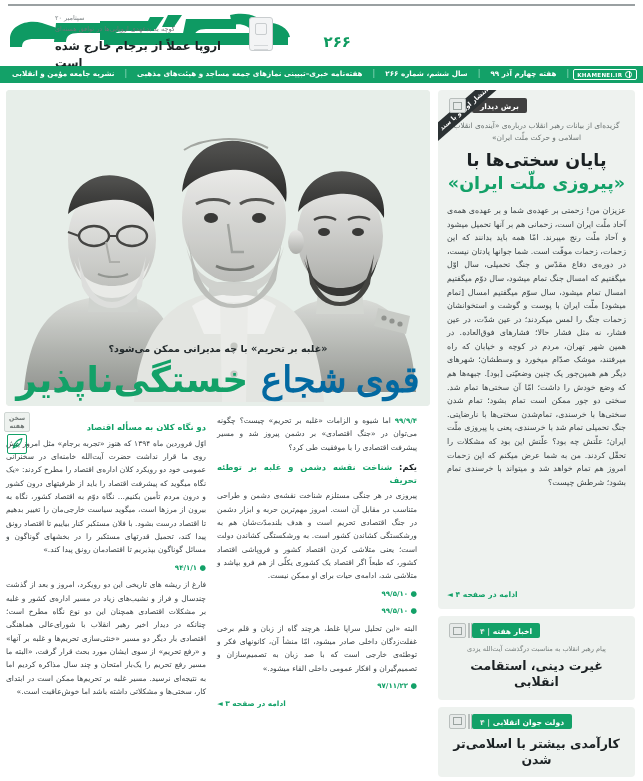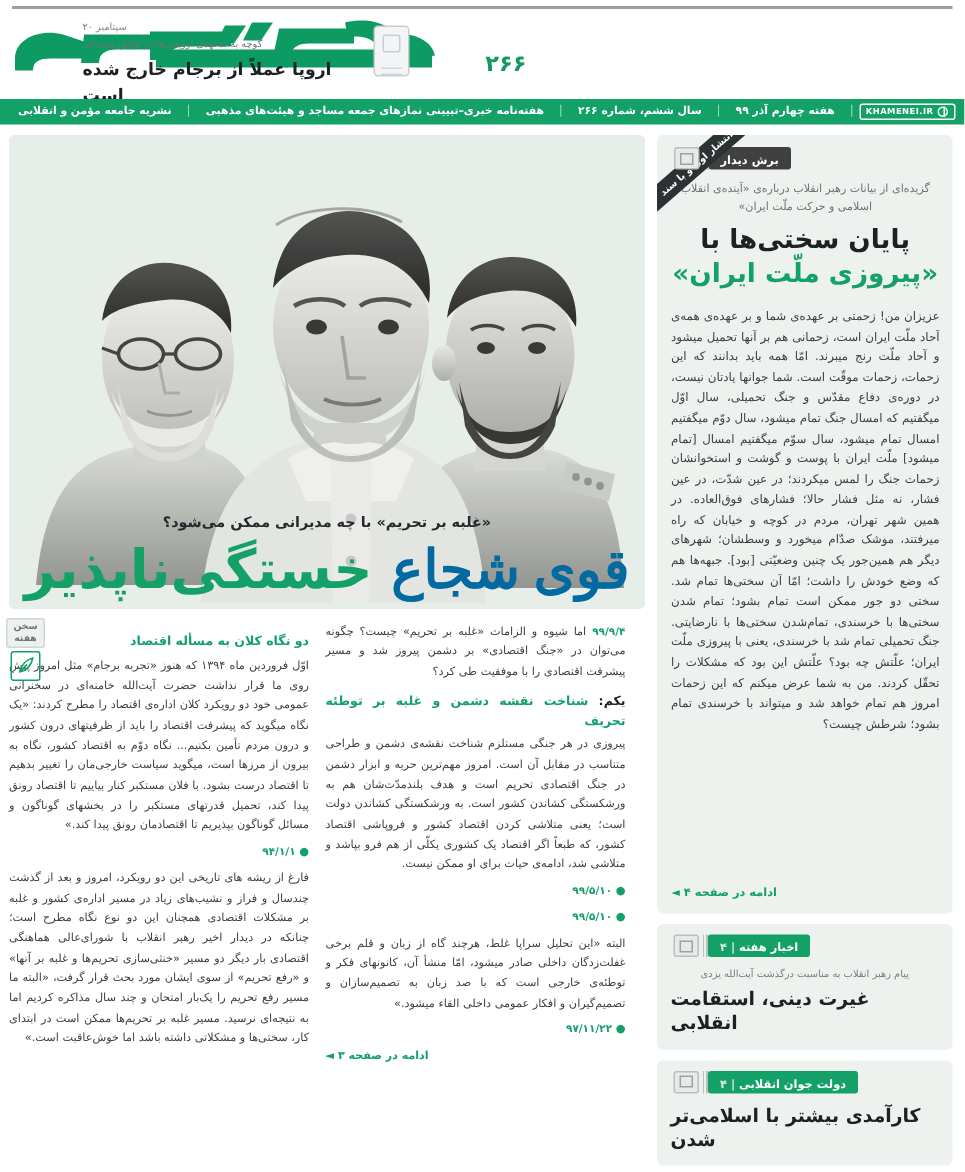--- a/index.html
+++ b/index.html
@@ -152,21 +152,21 @@
     background:#2c3234; color:#fff; font-size:6.4px; font-weight:bold;
     text-align:center; padding:3px 0; transform:rotate(-41deg);
     letter-spacing:.3px;
   }
 
   .mini-card {
     background:#eef2ef; border-radius:4px; margin-top:7px;
     padding: 7px 9px 9px 9px;
   }
   .mini-title {
-    text-align:left; font-weight:bold; color:#1c2224;
+    text-align:center; font-weight:bold; color:#1c2224;
     font-size:12.5px; line-height:1.3; margin-top:3px;
   }
   .mini-kicker{ font-size:6.6px; color:#767e7c; text-align:center; line-height:1.5;}
 
   
   .hero {
     position: relative; background:#e7efe9; border-radius:4px;
     height: 316px; overflow:hidden;
   }
   .hero-img { position:absolute; inset:0; }

